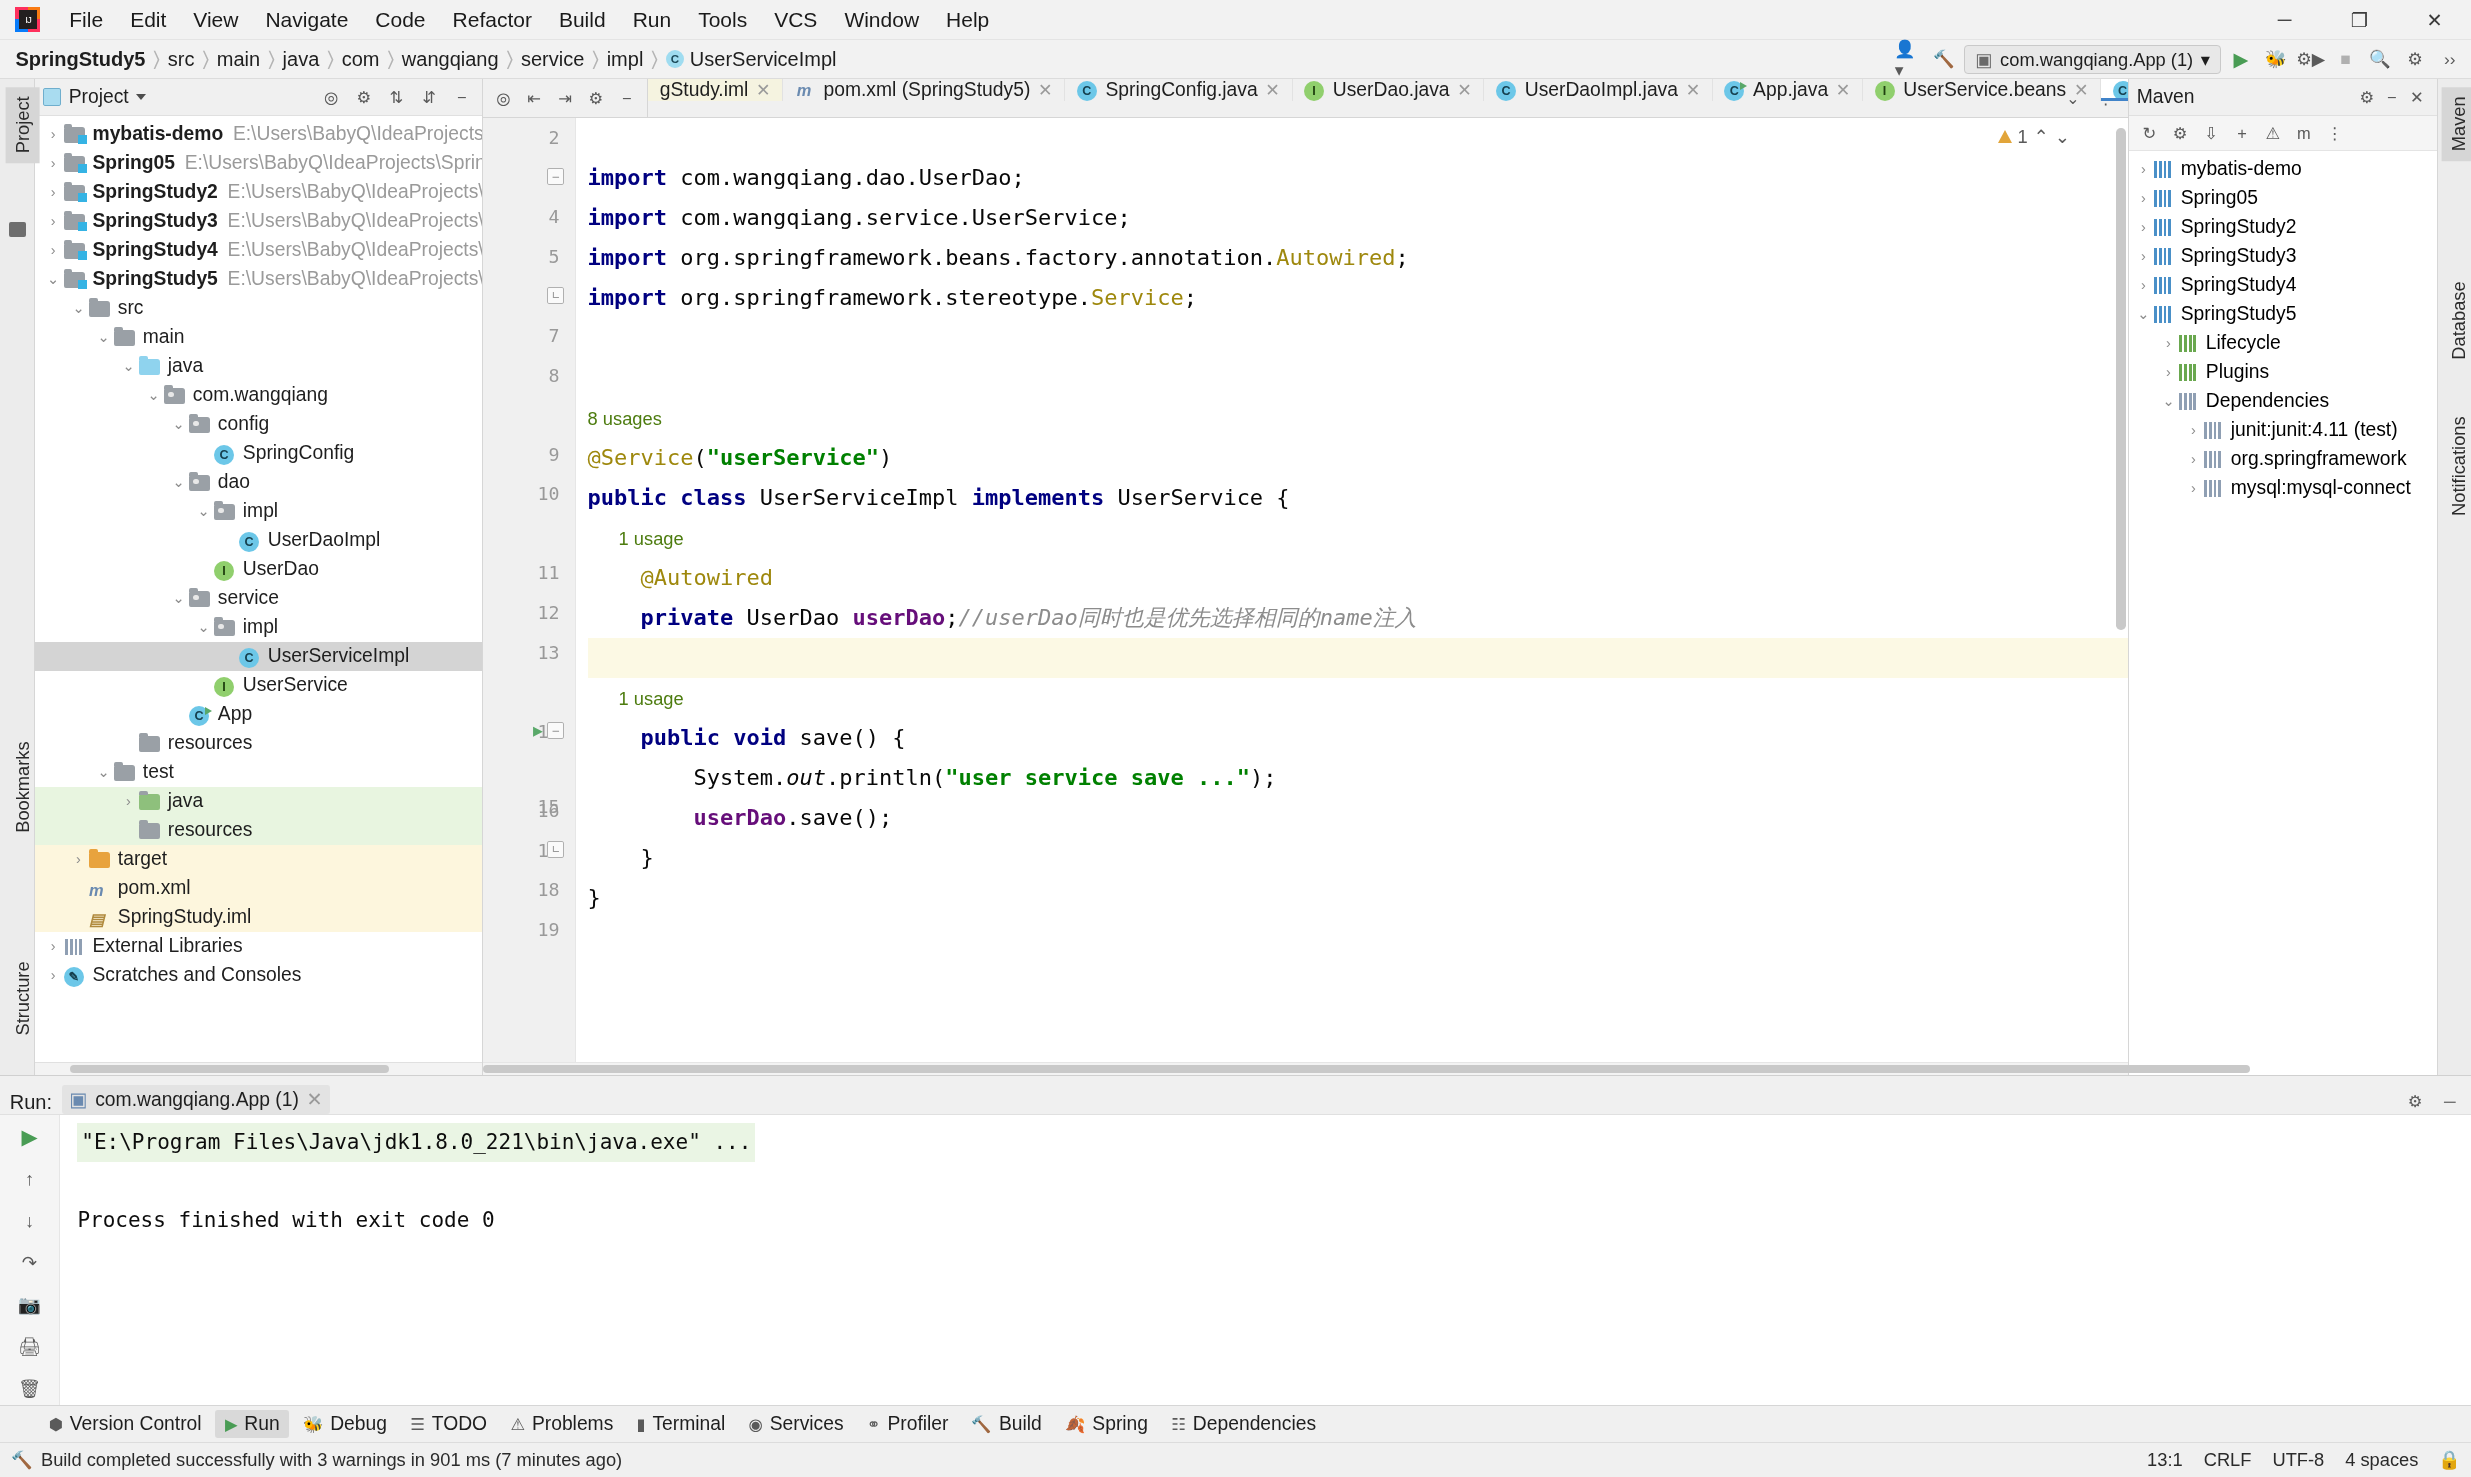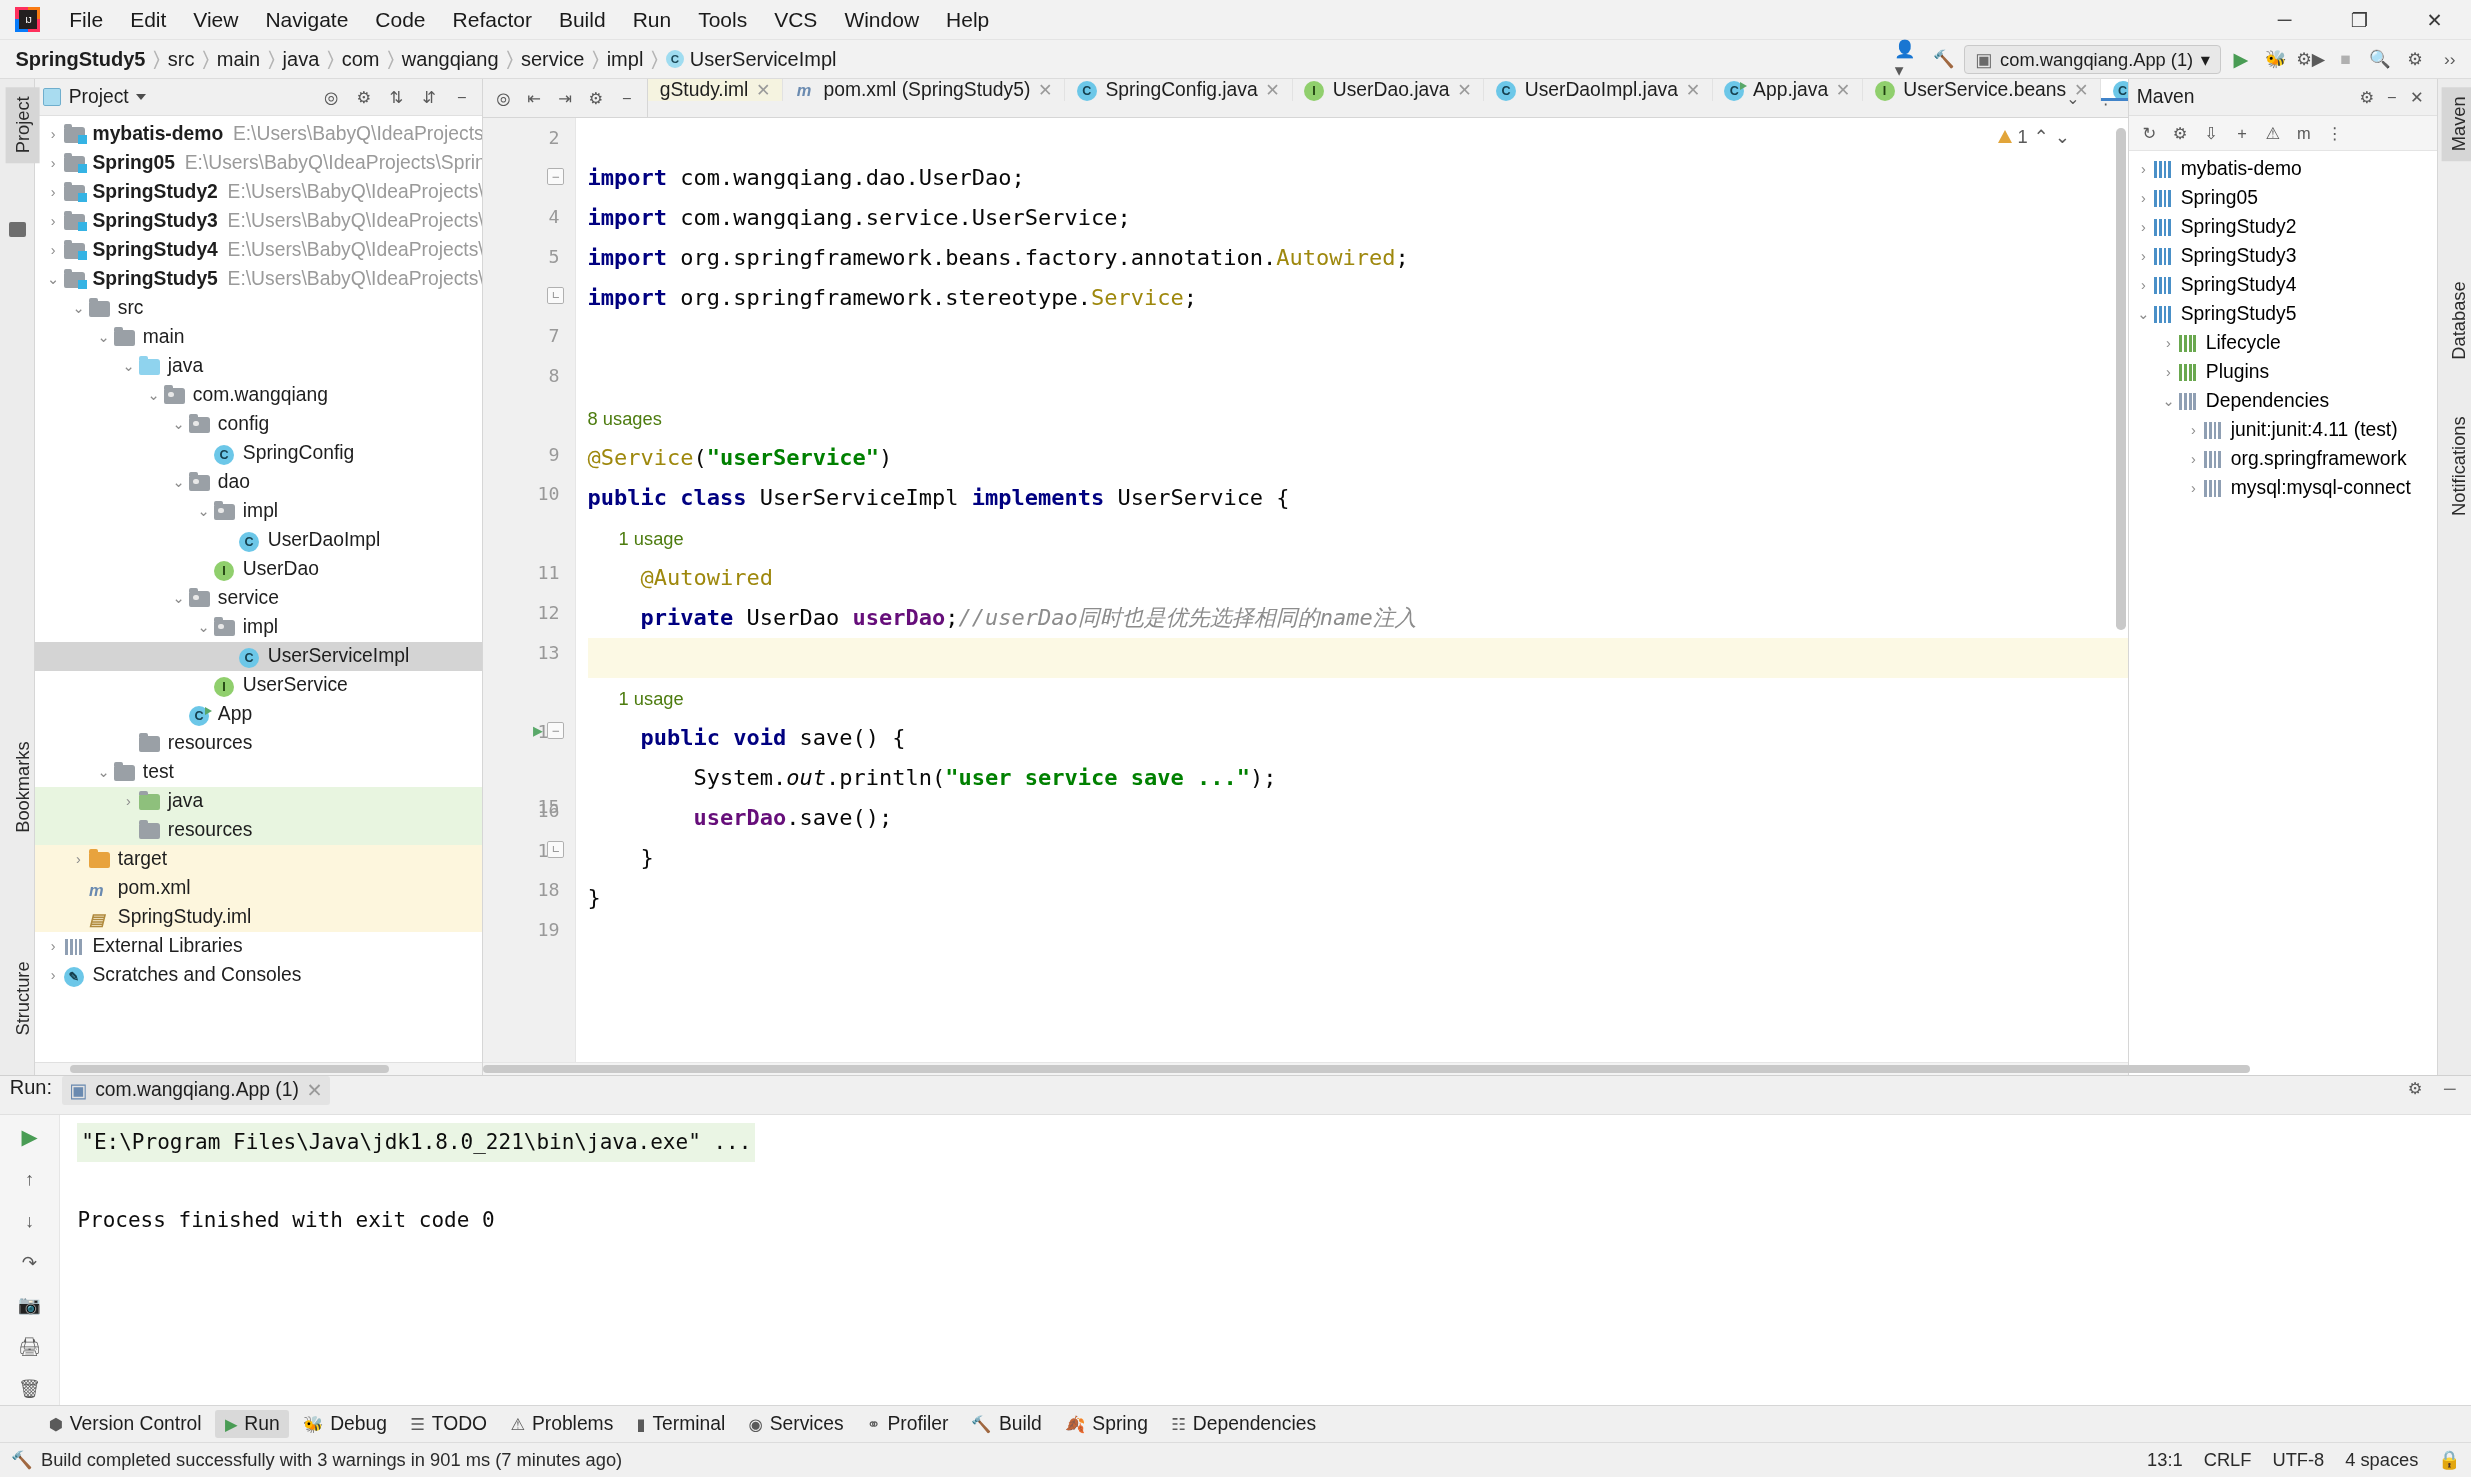--- a/index.html
+++ b/index.html
@@ -169,21 +169,21 @@
   .m-badge { position:absolute;top:1px;left:0;width:18.3px;height:17.4px;
              background: repeating-linear-gradient(90deg,#8f9fb3 0 2.9px,transparent 2.9px 4.8px); }
   .m-badge.blue { background: repeating-linear-gradient(90deg,#4a90c8 0 2.9px,transparent 2.9px 4.8px); }
   .m-badge.green { background: repeating-linear-gradient(90deg,#6aa84f 0 2.9px,transparent 2.9px 4.8px); }
 
   
   .right-strip { width: 35px; background:#ececec; border-left:1px solid #d6d6d6; position:relative; flex:0 0 35px;}
 
   
   .run-panel { height: 330px; background:#fff; border-top:1px solid #d0d0d0; display:flex; flex-direction:column; flex:0 0 330px;}
-  .run-head { height:39px; background:#f0f0f0; display:flex; align-items:flex-start; padding:0 9.7px; gap:9.7px; border-bottom:1px solid #e0e0e0; flex:0 0 39px;}
+  .run-head { height:39px; background:#f0f0f0; display:flex; align-items:flex-end; padding:0 9.7px; gap:9.7px; border-bottom:1px solid #e0e0e0; flex:0 0 39px;}
   .run-head .lbl { font-size:20px; color:#1e1e1e; }
   .run-tab { display:flex; align-items:center; gap:7.7px; font-size:19.3px; color:#1e1e1e; padding: 2.9px 7.7px; background:#e3e3e3; border-radius:2.9px;}
   .run-tab .x { color:#9a9a9a; }
   .run-body { flex:1; display:flex; min-height:0; }
   .run-left-icons { width:60px; background:#f5f5f5; border-right:1px solid #e6e6e6; padding-top:5.8px; display:flex; flex-direction:column; align-items:center; gap:9.7px; flex:0 0 60px;}
   .rli { width:33px;height:33px;display:flex;align-items:center;justify-content:center;color:#5a5a5a;font-size:18.3px;}
   .rli.green { color:#499c54; font-size:21px; }
   .console { flex:1; padding: 7.7px 0 0 17.4px; font-family:"DejaVu Sans Mono", monospace; font-size:21px; line-height:39px; color:#0d0d0d; white-space:pre; overflow:hidden;}
   .console .cmdline { background:#eaf5e4; display:inline-block; padding: 0 3.9px; color:#0d0d0d; }
 

